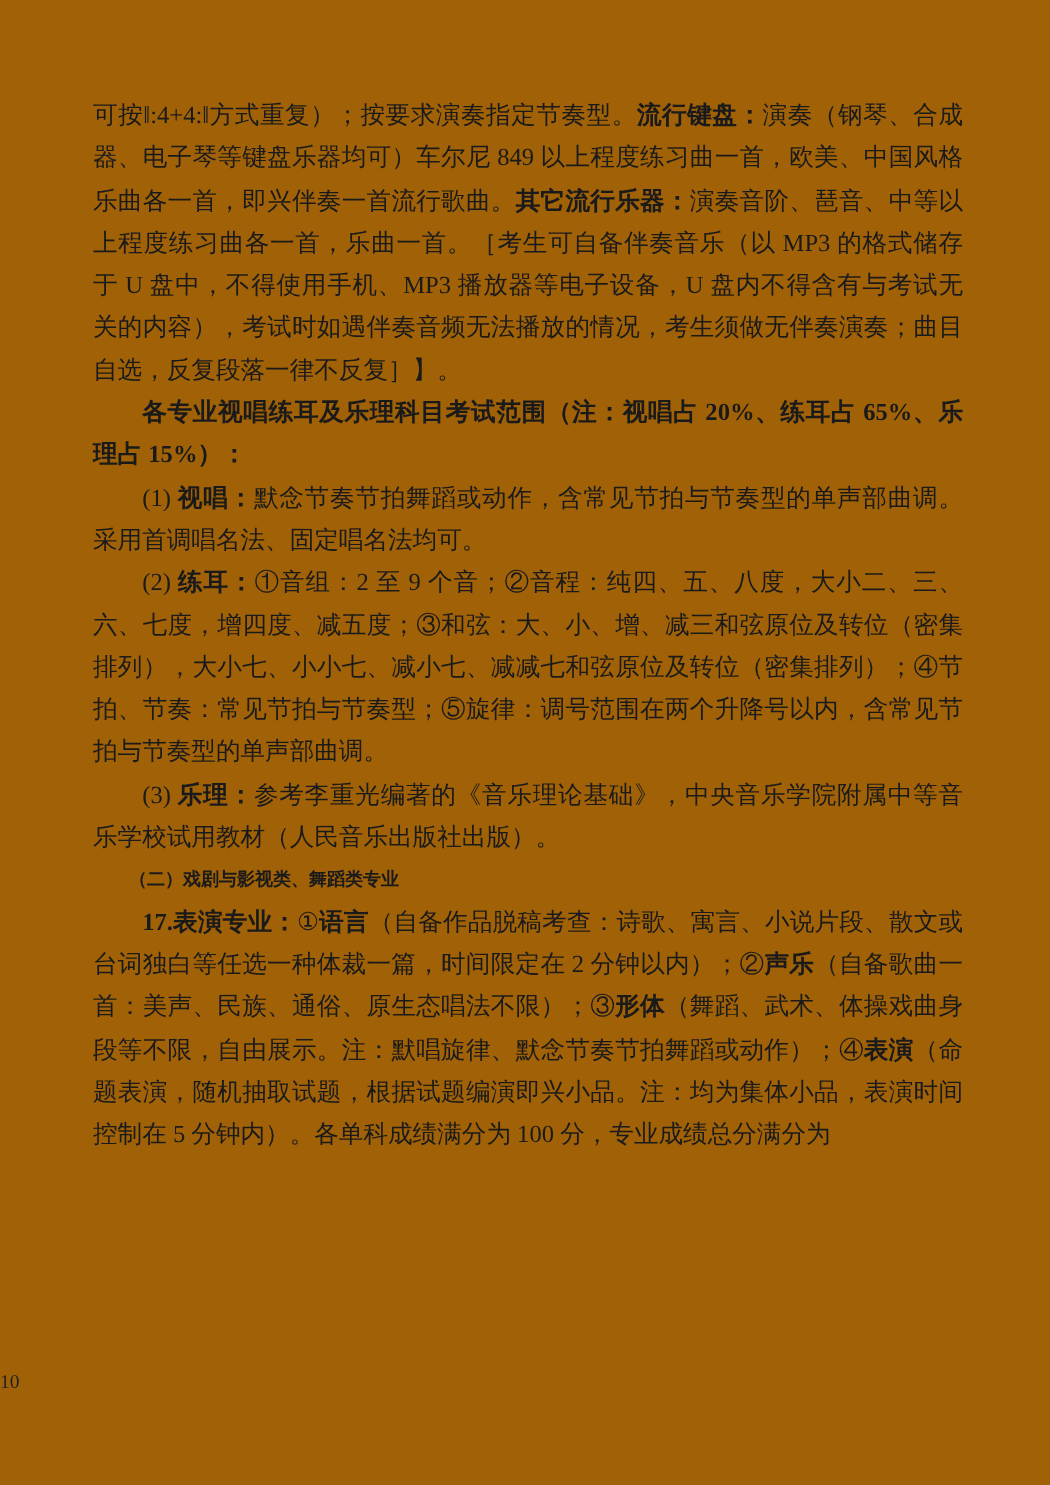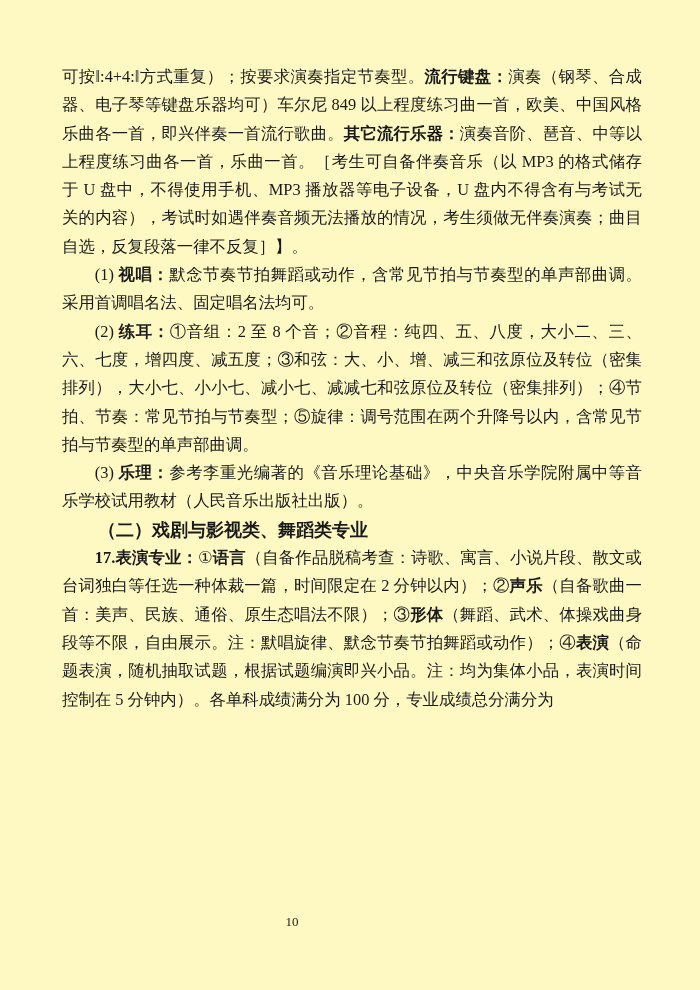--- a/index.html
+++ b/index.html
@@ -4,21 +4,21 @@
 <style>
   html, body {
     margin: 0;
     padding: 0;
     background: #ffffff;
   }
   .page {
     position: relative;
     width: 700px;
     height: 990px;
-    background: #fef9c3;
+    background: #a16207;
     font-family: "Liberation Serif", "DejaVu Serif", serif;
     color: #1a1a1a;
     overflow: hidden;
   }
   .doc-body {
     position: absolute;
     left: 62px;
     top: 63px;
     width: 580px;
   }
@@ -27,48 +27,49 @@
     padding: 0;
     font-size: 16.4px;
     line-height: 28.3px;
     text-align: justify;
     word-break: break-all;
   }
   .para.indent {
     text-indent: 2em;
   }
   .para.heading {
-    font-size: 18px;
+    font-size: 12px;
     font-weight: 700;
     text-align: left;
     word-break: keep-all;
   }
   .run.bold {
     font-weight: 700;
   }
   .page-footer {
     position: absolute;
     left: 0;
     top: 912px;
     width: 584px;
-    text-align: center;
+    text-align: left;
   }
   .page-number {
     font-size: 13px;
     color: #222222;
   }
 </style>
 </head>
 <body>
 
 <div class="page">
   <main class="doc-body" id="doc-body">
       <p class="para body"><span class="run">可按‖:4+4:‖方式重复）；按要求演奏指定节奏型。</span><span class="run bold">流行键盘：</span><span class="run">演奏（钢琴、合成器、电子琴等键盘乐器均可）车尔尼 849 以上程度练习曲一首，欧美、中国风格乐曲各一首，即兴伴奏一首流行歌曲。</span><span class="run bold">其它流行乐器：</span><span class="run">演奏音阶、琶音、中等以上程度练习曲各一首，乐曲一首。［考生可自备伴奏音乐（以 MP3 的格式储存于 U 盘中，不得使用手机、MP3 播放器等电子设备，U 盘内不得含有与考试无关的内容），考试时如遇伴奏音频无法播放的情况，考生须做无伴奏演奏；曲目自选，反复段落一律不反复］】。</span></p>
+      <p class="para body indent"><span class="run bold">各专业视唱练耳及乐理科目考试范围（注：视唱占 20%、练耳占 65%、乐理占 15%）：</span></p>
       <p class="para body indent"><span class="run">(1) </span><span class="run bold">视唱：</span><span class="run">默念节奏节拍舞蹈或动作，含常见节拍与节奏型的单声部曲调。采用首调唱名法、固定唱名法均可。</span></p>
-      <p class="para body indent"><span class="run">(2) </span><span class="run bold">练耳：</span><span class="run">①音组：2 至 8 个音；②音程：纯四、五、八度，大小二、三、六、七度，增四度、减五度；③和弦：大、小、增、减三和弦原位及转位（密集排列），大小七、小小七、减小七、减减七和弦原位及转位（密集排列）；④节拍、节奏：常见节拍与节奏型；⑤旋律：调号范围在两个升降号以内，含常见节拍与节奏型的单声部曲调。</span></p>
+      <p class="para body indent"><span class="run">(2) </span><span class="run bold">练耳：</span><span class="run">①音组：2 至 9 个音；②音程：纯四、五、八度，大小二、三、六、七度，增四度、减五度；③和弦：大、小、增、减三和弦原位及转位（密集排列），大小七、小小七、减小七、减减七和弦原位及转位（密集排列）；④节拍、节奏：常见节拍与节奏型；⑤旋律：调号范围在两个升降号以内，含常见节拍与节奏型的单声部曲调。</span></p>
       <p class="para body indent"><span class="run">(3) </span><span class="run bold">乐理：</span><span class="run">参考李重光编著的《音乐理论基础》，中央音乐学院附属中等音乐学校试用教材（人民音乐出版社出版）。</span></p>
       <p class="para heading indent"><span class="run bold">（二）戏剧与影视类、舞蹈类专业</span></p>
       <p class="para body indent"><span class="run bold">17.表演专业：</span><span class="run">①</span><span class="run bold">语言</span><span class="run">（自备作品脱稿考查：诗歌、寓言、小说片段、散文或台词独白等任选一种体裁一篇，时间限定在 2 分钟以内）；②</span><span class="run bold">声乐</span><span class="run">（自备歌曲一首：美声、民族、通俗、原生态唱法不限）；③</span><span class="run bold">形体</span><span class="run">（舞蹈、武术、体操戏曲身段等不限，自由展示。注：默唱旋律、默念节奏节拍舞蹈或动作）；④</span><span class="run bold">表演</span><span class="run">（命题表演，随机抽取试题，根据试题编演即兴小品。注：均为集体小品，表演时间控制在 5 分钟内）。各单科成绩满分为 100 分，专业成绩总分满分为</span></p>
     </main>
   <footer class="page-footer">
     <span class="page-number">10</span>
   </footer>
 </div>
 
 </body></html>

